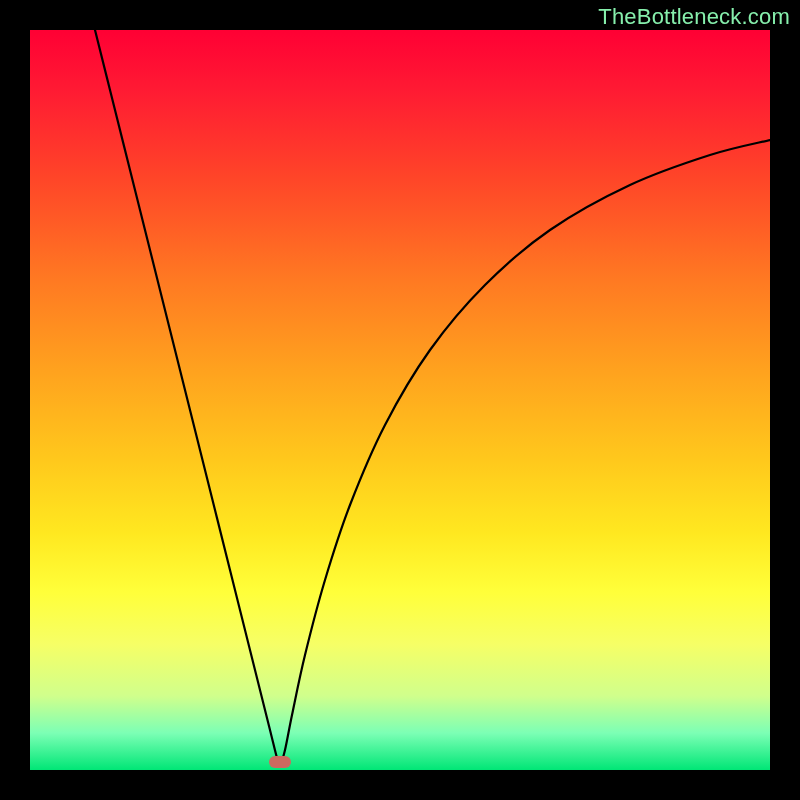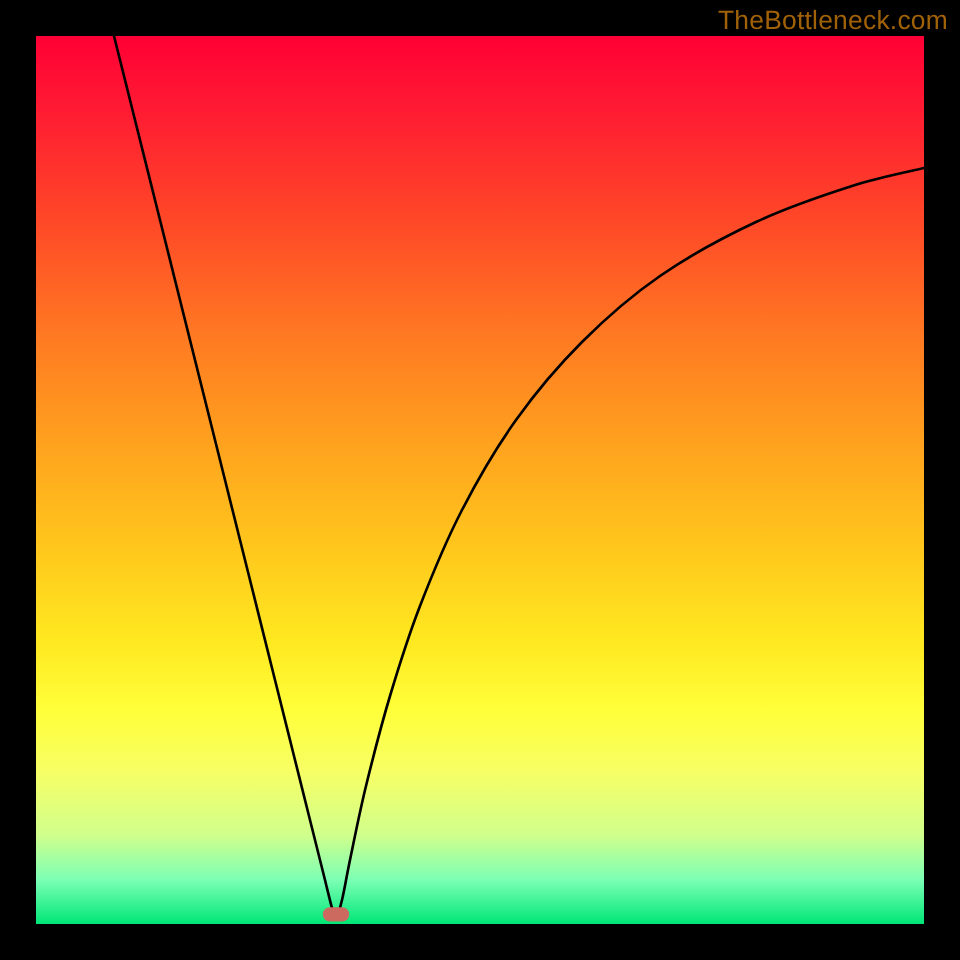--- a/index.html
+++ b/index.html
@@ -52,21 +52,21 @@
     width: 22px;
     height: 12px;
     border-radius: 6px;
     background: #cc6a5f;
     transform: translate(-50%, -50%);
   }
   .watermark {
     position: absolute;
     top: 4px;
     right: 10px;
-    color: #a16207;
+    color: #86efac;
     font-size: 22px;
     font-weight: 400;
     letter-spacing: 0.2px;
     user-select: none;
   }
 </style>
 </head>
 <body>
 
 <div class="frame">

